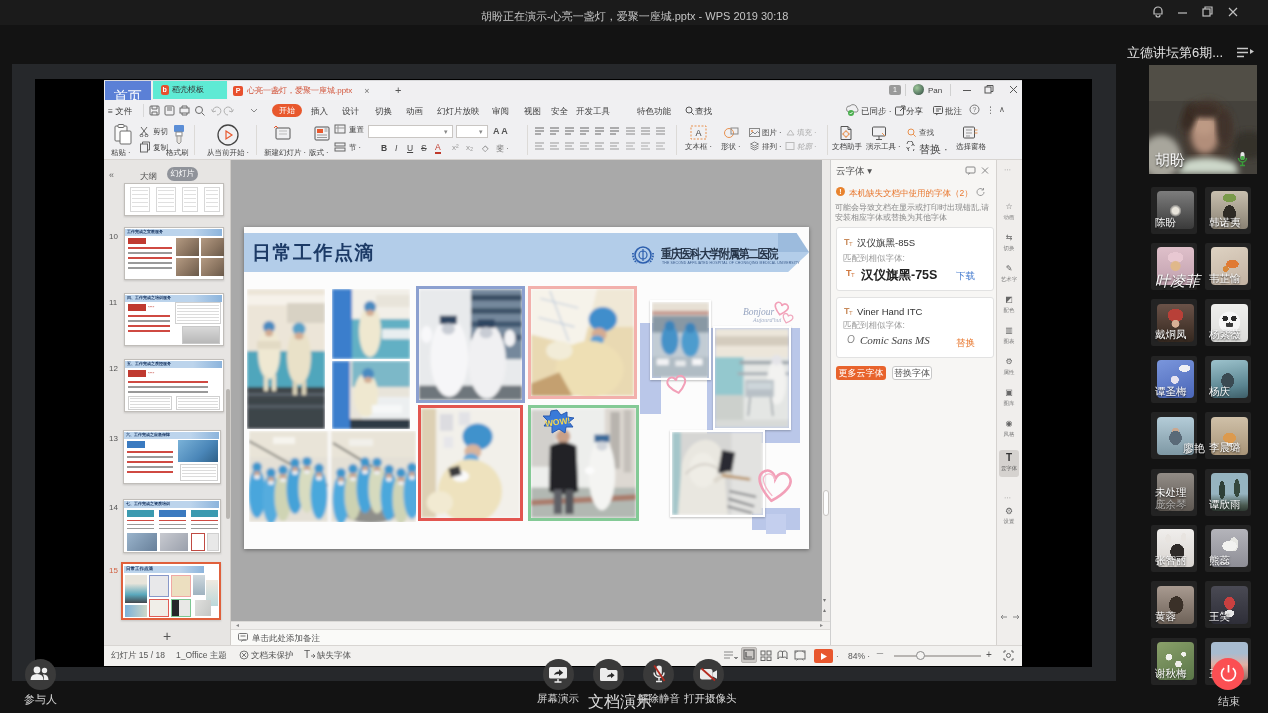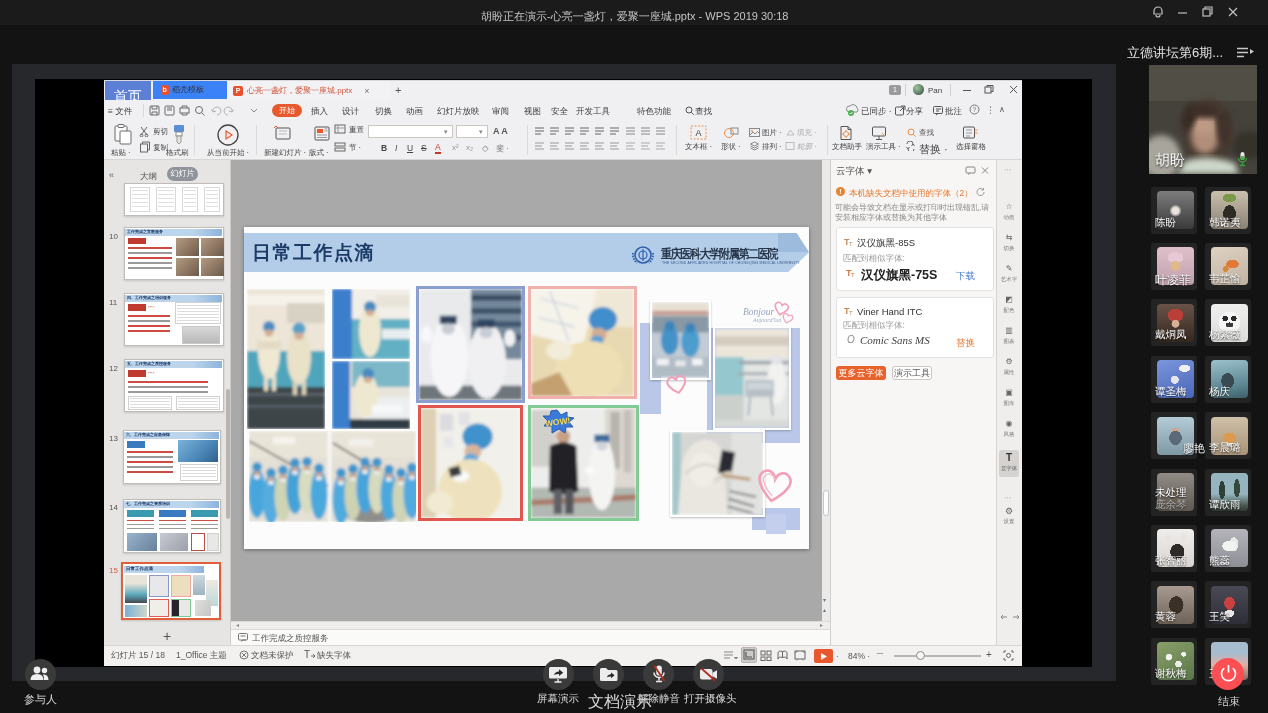--- a/index.html
+++ b/index.html
@@ -17,21 +17,21 @@
 <rect x="53" y="5" width="7" height="7"></rect>
         <path d="M55 5 v-2 h7 v7 h-2"></path>
 <path d="M79 4 l8 8 M87 4 l-8 8"></path>
       </g>
     </svg>
 <div class="ab" style="left:12px;top:64px;width:1104px;height:617px;background:#26282b;"></div>
 <div class="ab" style="left:35px;top:79px;width:1057px;height:588px;background:#000;"></div>
 <div class="ab" style="left:104px;top:80px;width:918px;height:1px;background:#d8d8da;"></div>
 <div class="ab" style="left:104px;top:81px;width:918px;height:19px;background:#f0eff1;"></div>
 <div class="ab" style="left:105px;top:81px;width:45.5px;height:31px;background:#5b80d6;color:#fff;font-size:14px;display:flex;align-items:center;justify-content:center;">首页</div>
-<div class="ab" style="left:152.5px;top:81px;width:74.5px;height:17.5px;background:#3b82f6;display:flex;align-items:center;gap:3px;font-size:8px;color:#333;"><span style="width:8.5px;height:9.5px;border-radius:2.5px;background:#e8502e;display:inline-block;color:#fff;font-size:7px;line-height:9.5px;text-align:center;font-weight:bold;margin-left:8px;">b</span>稻壳模板</div>
+<div class="ab" style="left:152.5px;top:81px;width:74.5px;height:17.5px;background:#5eead4;display:flex;align-items:center;gap:3px;font-size:8px;color:#333;"><span style="width:8.5px;height:9.5px;border-radius:2.5px;background:#e8502e;display:inline-block;color:#fff;font-size:7px;line-height:9.5px;text-align:center;font-weight:bold;margin-left:8px;">b</span>稻壳模板</div>
 <div class="ab" style="left:228px;top:81px;width:162px;height:19px;background:#f2f2f4;display:flex;align-items:center;font-size:8px;color:#d2553b;"><span style="width:10px;height:10px;background:#e8502e;border-radius:2px;color:#fff;font-size:7px;line-height:10px;text-align:center;font-weight:bold;margin:0 4px 0 5px;">P</span>心亮一盏灯，爱聚一座城.pptx<span style="color:#777;margin-left:12px;font-size:9px;">×</span></div>
 <div class="ab txt" style="left:395px;top:84px;font-size:11px;color:#555;">+</div>
 <div class="ab" style="left:889px;top:85px;width:12px;height:10px;background:#9a9a9a;border-radius:2px;color:#fff;font-size:7px;text-align:center;line-height:10px;">1</div>
 <div class="ab" style="left:905px;top:84px;width:1px;height:12px;background:#d0d0d0;"></div>
 <div class="ab" style="left:913px;top:84px;width:11px;height:11px;border-radius:50%;background:radial-gradient(circle at 35% 35%,#9ec89a,#5a7a64 60%,#2a3a30);"></div>
 <div class="ab txt" style="left:928px;top:86px;font-size:8px;color:#444;">Pan</div>
 <div class="ab" style="left:950px;top:84px;width:1px;height:12px;background:#d0d0d0;"></div>
 <svg class="ab" style="left:960px;top:84px;" width="62" height="12" viewBox="0 0 62 12">
       <g stroke="#555" stroke-width="1" fill="none">
 <path d="M3 6.5 h8"></path>
@@ -835,21 +835,21 @@
 <svg class="ab" style="left:843px;top:305px;" width="11" height="11" viewBox="0 0 11 11">
       <text x="1" y="9" font-size="9" fill="#c88a5a" font-weight="bold">T</text>
       <text x="6" y="10" font-size="6" fill="#c88a5a">T</text>
     </svg>
 <div class="ab txt" style="left:857px;top:306px;font-size:9.5px;color:#333;">Viner Hand ITC</div>
 <div class="ab txt" style="left:843px;top:320px;font-size:8.5px;color:#9a9a9a;">匹配到相似字体:</div>
 <div class="ab txt" style="left:847px;top:334px;font-size:10px;color:#888;font-style:italic;">O</div>
 <div class="ab txt" style="left:860px;top:334px;font-size:11px;color:#444;font-style:italic;font-family:Liberation Serif,serif;">Comic Sans MS</div>
 <div class="ab txt" style="left:956px;top:337px;font-size:9.5px;color:#e8772e;">替换</div>
 <div class="ab" style="left:836px;top:366px;width:50px;height:14px;background:#e8632c;border-radius:3px;color:#fff;font-size:9px;text-align:center;line-height:14px;">更多云字体</div>
-<div class="ab" style="left:892px;top:366px;width:40px;height:14px;background:#fff;border:1px solid #c8c8c8;border-radius:3px;color:#555;font-size:9px;text-align:center;line-height:13px;">演示工具</div>
+<div class="ab" style="left:892px;top:366px;width:40px;height:14px;background:#fff;border:1px solid #c8c8c8;border-radius:3px;color:#555;font-size:9px;text-align:center;line-height:13px;">替换字体</div>
 <div class="ab txt" style="left:1004px;top:166px;font-size:7px;color:#888;">⋯</div>
 <div class="ab txt" style="left:996px;top:202px;width:26px;text-align:center;font-size:8px;color:#666;">☆</div>
 <div class="ab txt" style="left:996px;top:213px;width:26px;text-align:center;font-size:6px;color:#777;transform:scale(0.9);">动画</div>
 <div class="ab txt" style="left:996px;top:233px;width:26px;text-align:center;font-size:8px;color:#666;">⇆</div>
 <div class="ab txt" style="left:996px;top:244px;width:26px;text-align:center;font-size:6px;color:#777;transform:scale(0.9);">切换</div>
 <div class="ab txt" style="left:996px;top:264px;width:26px;text-align:center;font-size:8px;color:#666;">✎</div>
 <div class="ab txt" style="left:996px;top:275px;width:26px;text-align:center;font-size:6px;color:#777;transform:scale(0.9);">艺术字</div>
 <div class="ab txt" style="left:996px;top:295px;width:26px;text-align:center;font-size:8px;color:#666;">◩</div>
 <div class="ab txt" style="left:996px;top:306px;width:26px;text-align:center;font-size:6px;color:#777;transform:scale(0.9);">配色</div>
 <div class="ab txt" style="left:996px;top:326px;width:26px;text-align:center;font-size:8px;color:#666;">▥</div>
@@ -875,21 +875,21 @@
 <div class="ab txt" style="left:236px;top:621px;font-size:6px;color:#888;">◂</div>
 <div class="ab txt" style="left:820px;top:621px;font-size:6px;color:#888;">▸</div>
 <div class="ab" style="left:231px;top:629px;width:599px;height:16px;background:#fafaf8;border-top:1px solid #dcdad7;"></div>
 <svg class="ab" style="left:238px;top:633px;" width="10" height="9" viewBox="0 0 10 9">
       <g fill="none" stroke="#777">
         <rect x="0.5" y="0.5" width="9" height="6.5" rx="1"></rect>
         <path d="M3 8.5 l2-1.5 h3"></path>
         <path d="M2.5 3 h5"></path>
       </g>
     </svg>
-<div class="ab txt" style="left:252px;top:633px;font-size:8.5px;color:#555;">工作完成之质控服务</div>
+<div class="ab txt" style="left:252px;top:633px;font-size:8.5px;color:#555;">单击此处添加备注</div>
 <div class="ab" style="left:104px;top:645px;width:918px;height:21px;background:#f2f1ef;border-top:1px solid #d8d5d2;"></div>
 <div class="ab txt" style="left:111px;top:650px;font-size:8.5px;color:#555;">幻灯片 15 / 18</div>
 <div class="ab txt" style="left:176px;top:650px;font-size:8.5px;color:#555;">1_Office 主题</div>
 <svg class="ab" style="left:239px;top:650px;" width="10" height="10" viewBox="0 0 10 10">
       <circle cx="5" cy="5" r="4" fill="none" stroke="#777"></circle>
       <path d="M3 3 l4 4 M7 3 l-4 4" stroke="#777"></path>
     </svg>
 <div class="ab txt" style="left:251px;top:650px;font-size:8.5px;color:#555;">文档未保护</div>
 <svg class="ab" style="left:304px;top:649px;" width="11" height="11" viewBox="0 0 11 11">
       <text x="0" y="9" font-size="10" fill="#555">T</text>
@@ -980,21 +980,21 @@
       </g>
     </svg>
 <div class="ab" style="left:1151px;top:186.5px;width:46px;height:47px;background:#232323;border-radius:2px;"></div>
 <div class="ab" style="left:1157px;top:191.0px;width:37px;height:38px;border-radius:4px;background:radial-gradient(circle 8px at 50% 52%, #e9e5dc 40%, rgba(233,229,220,0.25) 70%, rgba(0,0,0,0) 75%), linear-gradient(180deg,#7d7d7d,#4e4e4e 70%,#3a3a3a);"></div>
 <div class="ab txt" style="left:1155px;top:215.5px;font-size:10.5px;color:#fff;text-shadow:0 1px 2px rgba(0,0,0,0.9);">陈盼</div>
 <div class="ab" style="left:1205px;top:186.5px;width:46px;height:47px;background:#232323;border-radius:2px;"></div>
 <div class="ab" style="left:1211px;top:191.0px;width:37px;height:38px;border-radius:4px;background:radial-gradient(ellipse 11px 7px at 50% 18%, #7a9a4a 60%, rgba(0,0,0,0) 61%), radial-gradient(circle 3px at 42% 14%, #c04a3a 90%, rgba(0,0,0,0) 91%), radial-gradient(ellipse 9px 12px at 50% 60%, #2e2a24 70%, rgba(0,0,0,0) 71%), linear-gradient(#c8bfae,#8a8274);"></div>
 <div class="ab txt" style="left:1209px;top:215.5px;font-size:10.5px;color:#fff;text-shadow:0 1px 2px rgba(0,0,0,0.9);">韩诺夷</div>
 <div class="ab" style="left:1151px;top:242.9px;width:46px;height:47px;background:#232323;border-radius:2px;"></div>
 <div class="ab" style="left:1157px;top:247.4px;width:37px;height:38px;border-radius:4px;background:radial-gradient(circle 8px at 50% 50%, #e0b88a 55%, rgba(0,0,0,0) 70%), radial-gradient(ellipse 13px 9px at 50% 28%, #e8c8d2 60%, rgba(0,0,0,0) 61%), linear-gradient(#dfc0ca,#c0a0ae);"></div>
-<div class="ab txt" style="left:1155px;top:271.9px;font-size:12px;color:#fff;text-shadow:0 1px 2px rgba(0,0,0,0.9);">叶凌菲</div>
+<div class="ab txt" style="left:1155px;top:271.9px;font-size:15px;color:#fff;text-shadow:0 1px 2px rgba(0,0,0,0.9);font-style:italic;">叶凌菲</div>
 <div class="ab" style="left:1205px;top:242.9px;width:46px;height:47px;background:#232323;border-radius:2px;"></div>
 <div class="ab" style="left:1211px;top:247.4px;width:37px;height:38px;border-radius:4px;background:radial-gradient(ellipse 9px 6px at 58% 45%, #e07a34 70%, rgba(0,0,0,0) 71%), radial-gradient(circle 4px at 40% 58%, #d8883a 70%, rgba(0,0,0,0) 75%), linear-gradient(160deg,#ded2c2,#c2b2a2);"></div>
 <div class="ab txt" style="left:1209px;top:271.9px;font-size:10.5px;color:#fff;text-shadow:0 1px 2px rgba(0,0,0,0.9);">韦芷愉</div>
 <div class="ab" style="left:1151px;top:299.3px;width:46px;height:47px;background:#232323;border-radius:2px;"></div>
 <div class="ab" style="left:1157px;top:303.8px;width:37px;height:38px;border-radius:4px;background:radial-gradient(circle 6px at 50% 52%, #d8b096 60%, rgba(0,0,0,0) 70%), radial-gradient(ellipse 12px 10px at 50% 30%, #b84038 65%, rgba(0,0,0,0) 66%), linear-gradient(#6a5248,#35281f);"></div>
 <div class="ab txt" style="left:1155px;top:328.3px;font-size:10.5px;color:#fff;text-shadow:0 1px 2px rgba(0,0,0,0.9);">戴烔凤</div>
 <div class="ab" style="left:1205px;top:299.3px;width:46px;height:47px;background:#232323;border-radius:2px;"></div>
 <div class="ab" style="left:1211px;top:303.8px;width:37px;height:38px;border-radius:4px;background:radial-gradient(circle 3px at 38% 38%, #2a2a2a 90%, rgba(0,0,0,0) 91%), radial-gradient(circle 3px at 62% 38%, #2a2a2a 90%, rgba(0,0,0,0) 91%), radial-gradient(ellipse 5px 3px at 50% 55%, #3a3a3a 80%, rgba(0,0,0,0) 81%), radial-gradient(circle 13px at 50% 48%, #f6f6f6 80%, rgba(0,0,0,0) 85%), linear-gradient(#efefed,#dcdcda);"></div>
 <div class="ab txt" style="left:1209px;top:328.3px;font-size:10.5px;color:#fff;text-shadow:0 1px 2px rgba(0,0,0,0.9);">杨紫薇</div>
 <div class="ab" style="left:1151px;top:355.7px;width:46px;height:47px;background:#232323;border-radius:2px;"></div>

